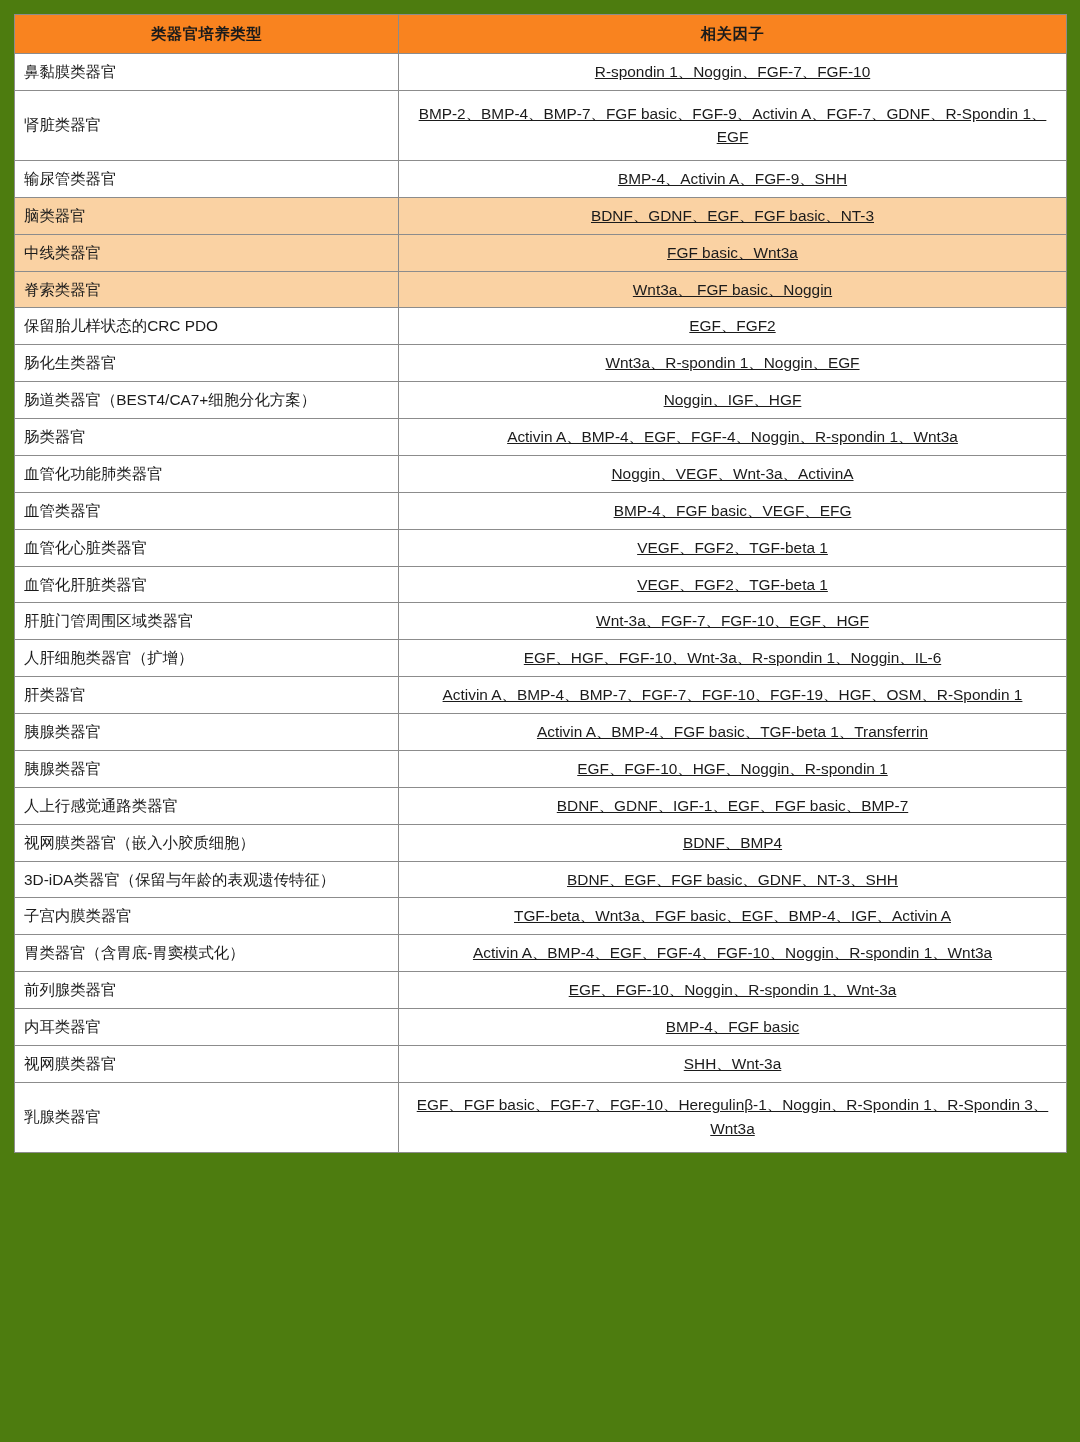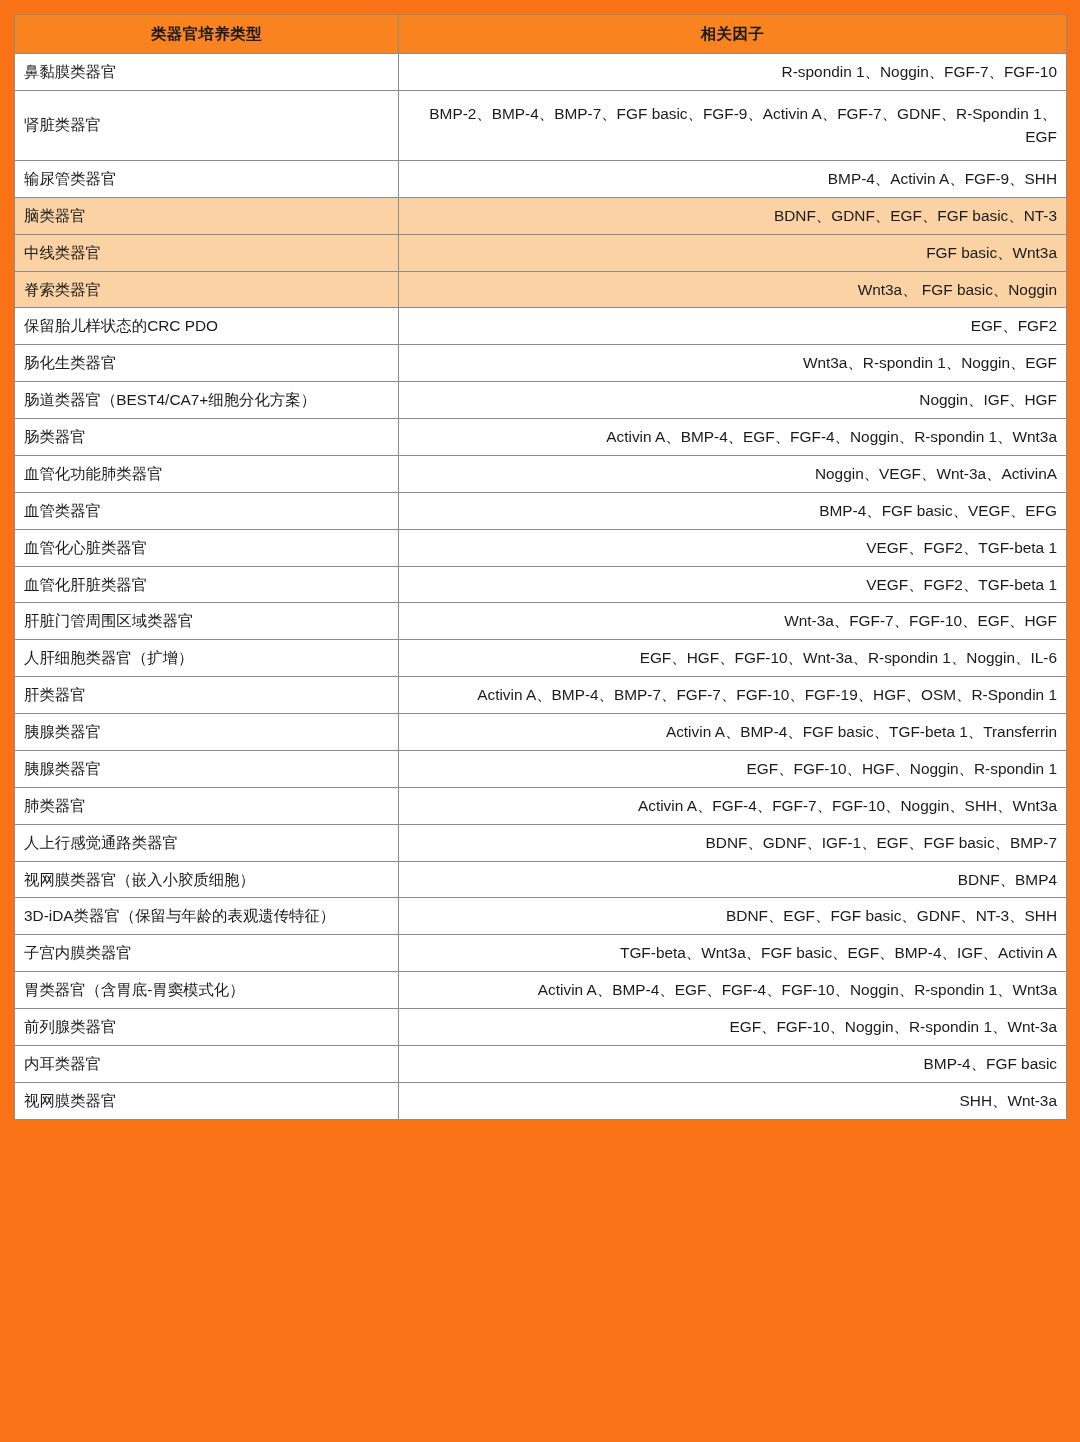--- a/index.html
+++ b/index.html
@@ -11,21 +11,21 @@
     width: 1080px;
     height: 1442px;
     font-family: "Liberation Sans", "DejaVu Sans", sans-serif;
     -webkit-font-smoothing: antialiased;
   }
   #sheet {
     box-sizing: border-box;
     width: 1080px;
     height: 1442px;
     padding: 14px 14px 14px 14px;
-    background: #f97316;
+    background: #4d7c0f;
   }
   table.organoid-table {
     width: 1052px;
     border-collapse: collapse;
     table-layout: fixed;
     background: #ffffff;
   }
   table.organoid-table col.col-type { width: 384px; }
   table.organoid-table col.col-factors { width: 668px; }
 
@@ -56,21 +56,22 @@
   tbody tr { height: 35px; }
   tbody tr.tall { height: 70px; }
 
   tbody tr.highlight td {
     background: #fad2a3;
   }
   tbody tr td.cell-type {
     text-align: left;
   }
   tbody tr td.cell-factors {
-    text-align: right;
+    text-align: center;
+    text-decoration: underline;
   }
 </style>
 </head>
 <body>
 
 <div id="sheet">
   <table class="organoid-table">
     <colgroup>
       <col class="col-type">
       <col class="col-factors">
@@ -152,24 +153,20 @@
         </tr>
         <tr>
           <td class="cell-type">胰腺类器官</td>
           <td class="cell-factors">Activin A、BMP-4、FGF basic、TGF-beta 1、Transferrin</td>
         </tr>
         <tr>
           <td class="cell-type">胰腺类器官</td>
           <td class="cell-factors">EGF、FGF-10、HGF、Noggin、R-spondin 1</td>
         </tr>
         <tr>
-          <td class="cell-type">肺类器官</td>
-          <td class="cell-factors">Activin A、FGF-4、FGF-7、FGF-10、Noggin、SHH、Wnt3a</td>
-        </tr>
-        <tr>
           <td class="cell-type">人上行感觉通路类器官</td>
           <td class="cell-factors">BDNF、GDNF、IGF-1、EGF、FGF basic、BMP-7</td>
         </tr>
         <tr>
           <td class="cell-type">视网膜类器官（嵌入小胶质细胞）</td>
           <td class="cell-factors">BDNF、BMP4</td>
         </tr>
         <tr>
           <td class="cell-type">3D-iDA类器官（保留与年龄的表观遗传特征）</td>
           <td class="cell-factors">BDNF、EGF、FGF basic、GDNF、NT-3、SHH</td>
@@ -186,16 +183,20 @@
           <td class="cell-type">前列腺类器官</td>
           <td class="cell-factors">EGF、FGF-10、Noggin、R-spondin 1、Wnt-3a</td>
         </tr>
         <tr>
           <td class="cell-type">内耳类器官</td>
           <td class="cell-factors">BMP-4、FGF basic</td>
         </tr>
         <tr>
           <td class="cell-type">视网膜类器官</td>
           <td class="cell-factors">SHH、Wnt-3a</td>
+        </tr>
+        <tr class="tall">
+          <td class="cell-type">乳腺类器官</td>
+          <td class="cell-factors">EGF、FGF basic、FGF-7、FGF-10、Heregulinβ-1、Noggin、R-Spondin 1、R-Spondin 3、Wnt3a</td>
         </tr>
       </tbody>
   </table>
 </div>
 
 </body></html>

